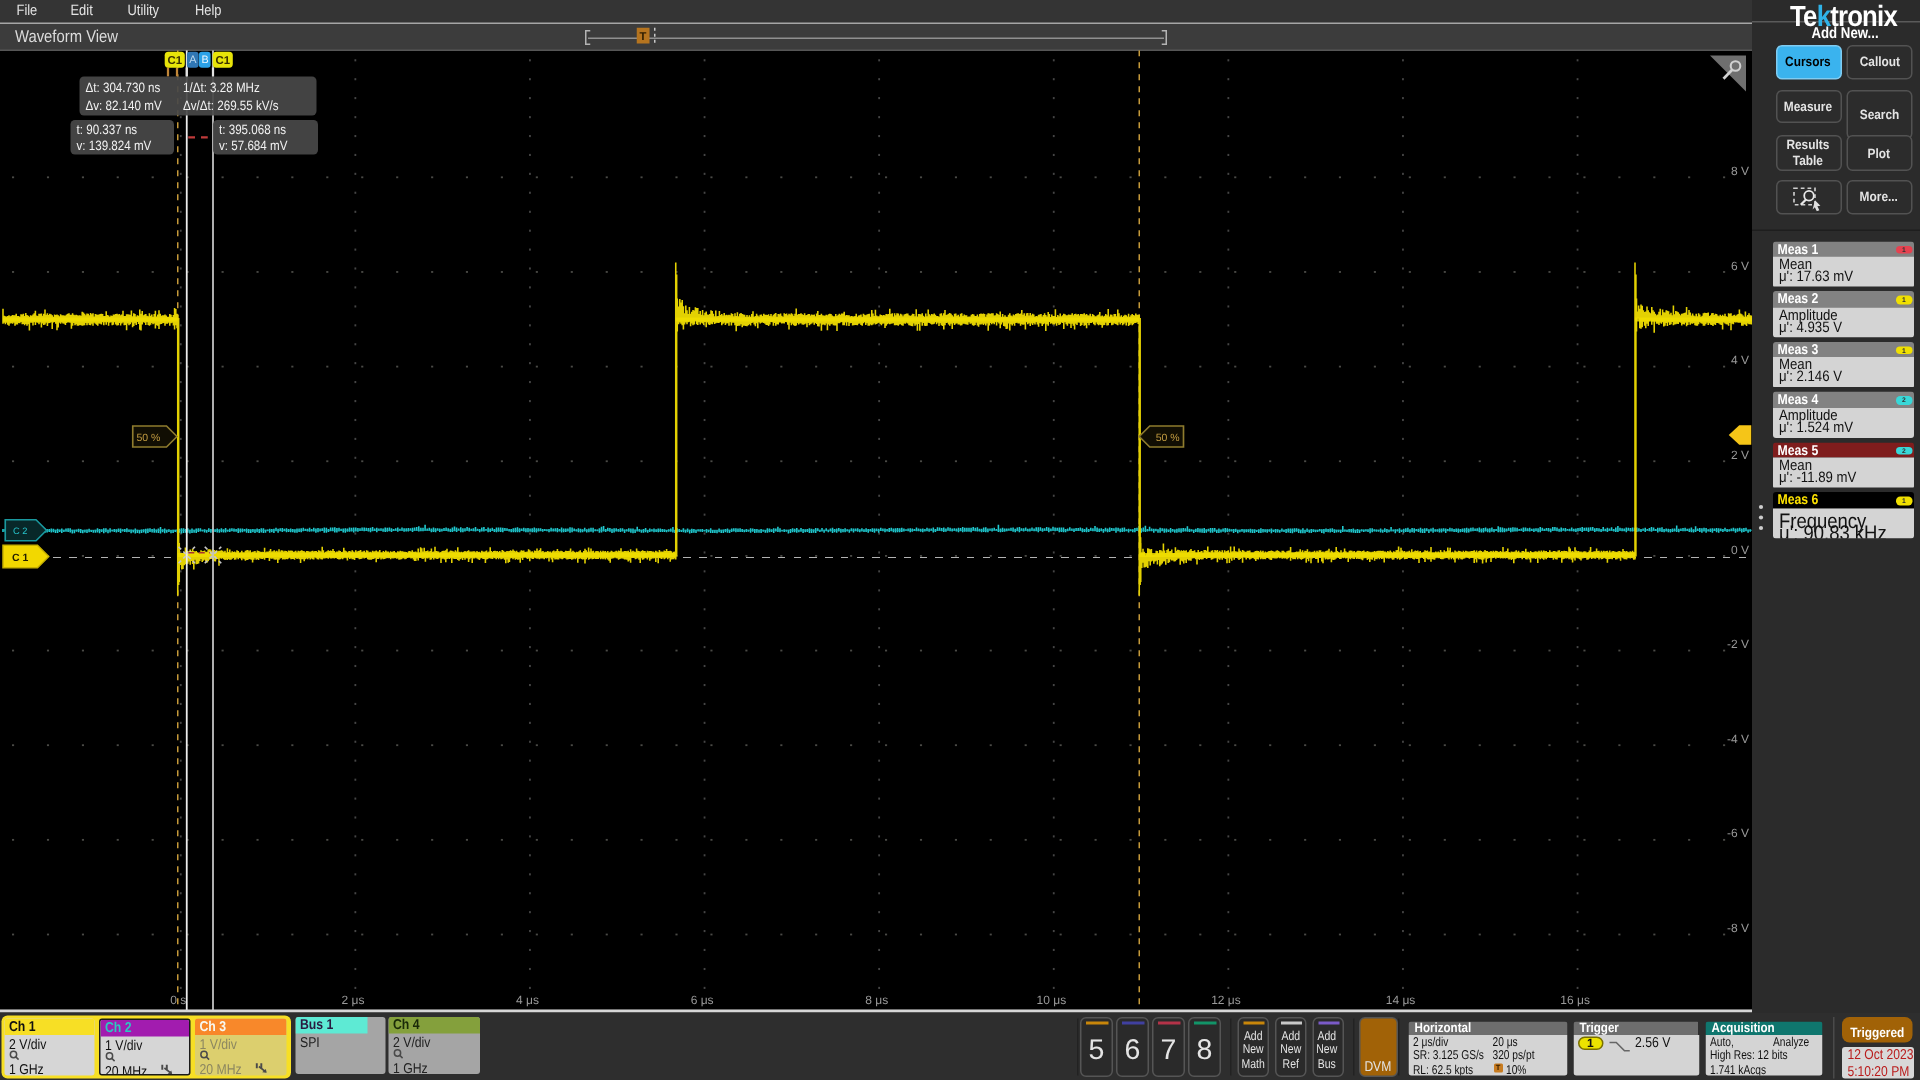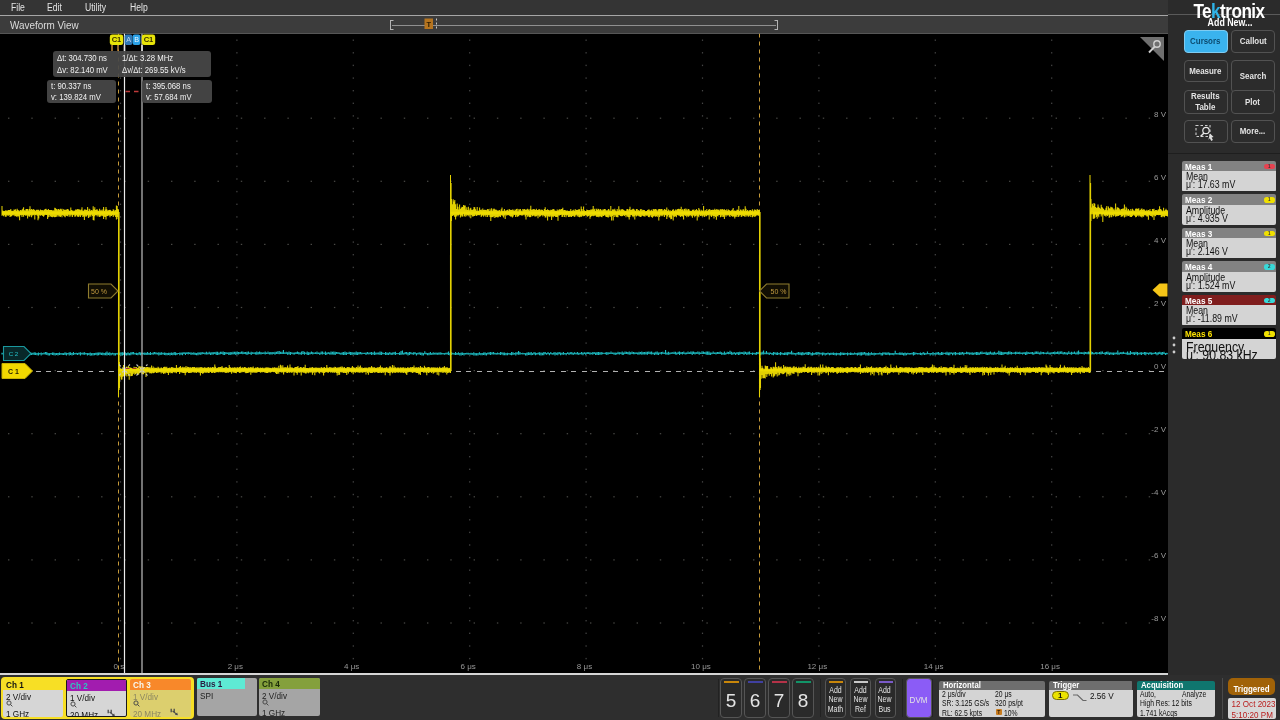--- a/index.html
+++ b/index.html
@@ -1018,21 +1018,21 @@
 </div>
 <div class="abs" style="left:1168px;top:0;width:112px;height:675.2px;background:#2b2b2b"></div>
 <div class="abs" style="left:1168px;top:14px;width:112px;height:1px;background:#5a5a5a"></div>
 <svg class="abs" style="left:1168px;top:330px" width="12" height="40" xmlns="http://www.w3.org/2000/svg">
     <circle cx="6" cy="8" r="1.4" fill="#cdcdcd"></circle>
     <circle cx="6" cy="15" r="1.4" fill="#cdcdcd"></circle>
     <circle cx="6" cy="22" r="1.4" fill="#cdcdcd"></circle>
   </svg>
 <div class="abs" style="left:1173px;top:0px;width:112px;height:20px;text-align:center;color:#fff;font-size:19.5px;font-weight:bold;transform:scaleX(0.88);letter-spacing:-0.6px">Te<span style="color:#2fb3e8">k</span>tronix</div>
 <div class="abs" style="left:1174px;top:16px;width:112px;text-align:center;color:#fff;font-size:10.5px;font-weight:bold;transform:scaleX(0.84)">Add New...</div>
-<div class="btn" style="left:1184px;top:30px;width:43.5px;height:22.5px;background:#3ab3ee;border-color:#7fccf2;color:#0c4a6e">
+<div class="btn" style="left:1184px;top:30px;width:43.5px;height:22.5px;background:#3ab3ee;border-color:#7fccf2;color:#000000">
     <span class="ct">Cursors</span>
   </div>
 <div class="btn" style="left:1231px;top:30px;width:43.5px;height:22.5px;">
     <span class="ct">Callout</span>
   </div>
 <div class="btn" style="left:1184px;top:59.5px;width:43.5px;height:22.5px;">
     <span class="ct">Measure</span>
   </div>
 <div class="btn" style="left:1231px;top:59.5px;width:43.5px;height:33px;">
     <span class="ct">Search</span>
@@ -1211,21 +1211,21 @@
 <span class="abs" style="left:3px;top:2px;width:14px;height:2px;background:#c8860a"></span>
   </div>
 <div class="btn" style="left:850px;top:678px;width:21px;height:39.5px;background:#2a2a2a;border-color:#555;border-radius:4px;align-items:flex-start">
     <span style="font-size:8.5px;line-height:9.9px;transform:scaleX(0.82);margin-top:6.5px">Add<br>New<br>Ref</span>
 <span class="abs" style="left:3px;top:2px;width:14px;height:2px;background:#c8c8c8"></span>
   </div>
 <div class="btn" style="left:874.5px;top:678px;width:21px;height:39.5px;background:#2a2a2a;border-color:#555;border-radius:4px;align-items:flex-start">
     <span style="font-size:8.5px;line-height:9.9px;transform:scaleX(0.82);margin-top:6.5px">Add<br>New<br>Bus</span>
 <span class="abs" style="left:3px;top:2px;width:14px;height:2px;background:#7a5ac8"></span>
   </div>
-<div class="btn" style="left:906px;top:678px;width:26px;height:40px;background:#8b5cf6;border-color:#555;border-radius:4px;align-items:flex-start">
+<div class="btn" style="left:906px;top:678px;width:26px;height:40px;background:#a16207;border-color:#555;border-radius:4px;align-items:flex-end">
     <span style="font-size:9.5px;margin-top:14.5px;display:inline-block;transform:scaleX(0.85)">DVM</span>
   </div>
 <div class="abs" style="left:717.5px;top:679px;width:1px;height:38px;background:#222"></div>
 <div class="abs" style="left:819.5px;top:679px;width:1px;height:38px;background:#222"></div>
 <div class="abs" style="left:901.5px;top:679px;width:1px;height:38px;background:#222"></div>
 <div class="abs" style="left:931.5px;top:679px;width:1px;height:38px;background:#222"></div>
 <div class="abs" style="left:939px;top:680.5px;width:106px;height:36.5px;border-radius:2px;overflow:hidden">
 <div class="abs" style="left:0;top:0;width:106px;height:9.5px;background:#6e6e6e">
       <span class="t" style="left:4px;top:-1px;color:#fff;font-size:9px;font-weight:bold">Horizontal</span>
     </div>

